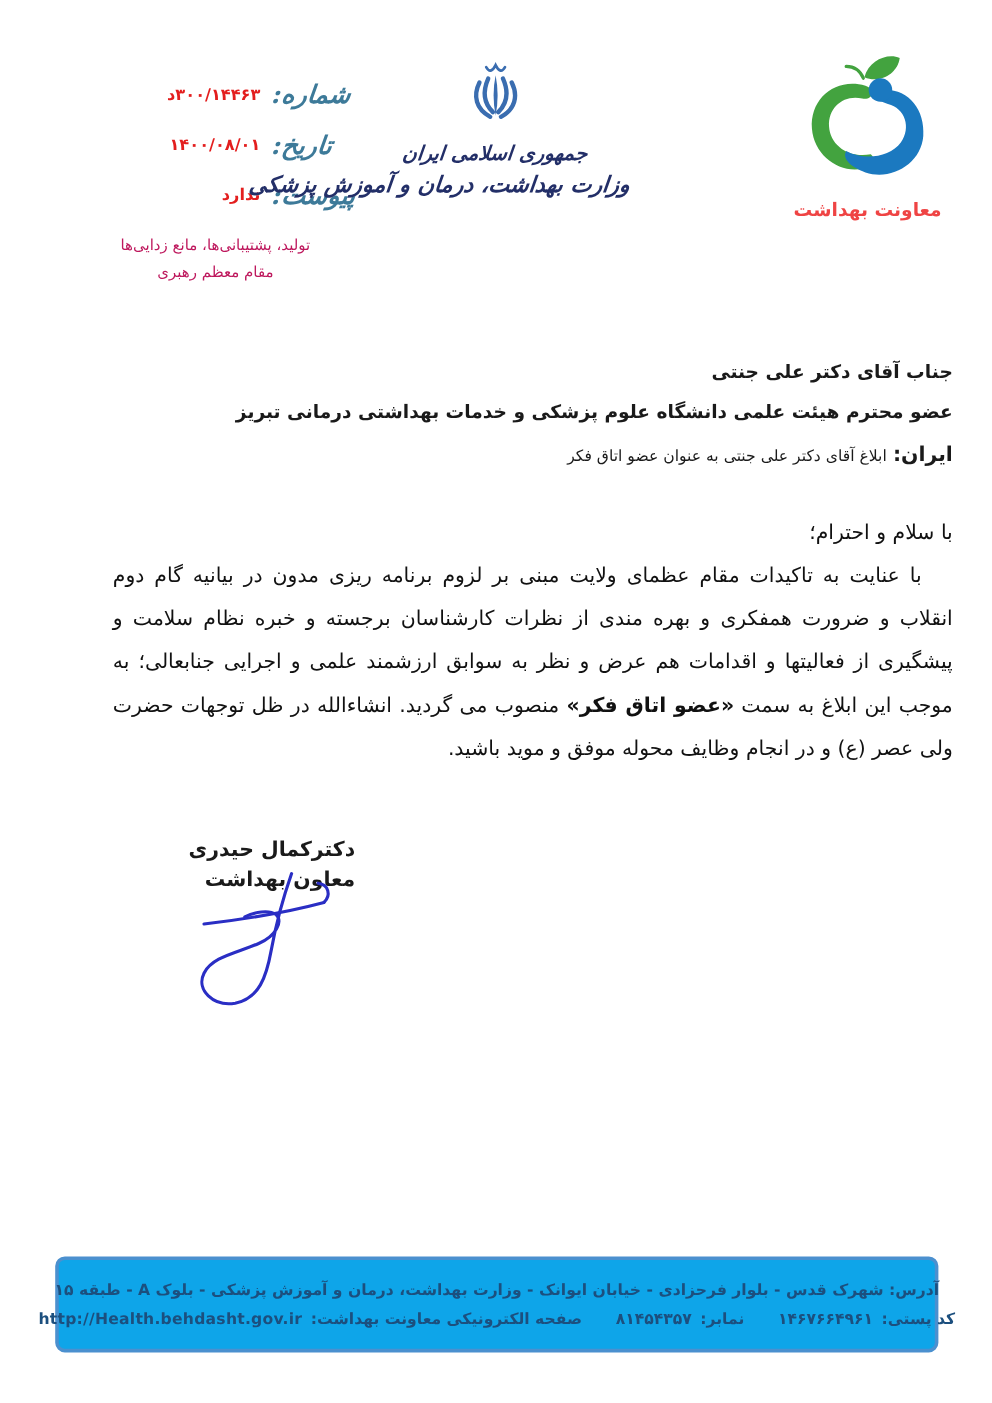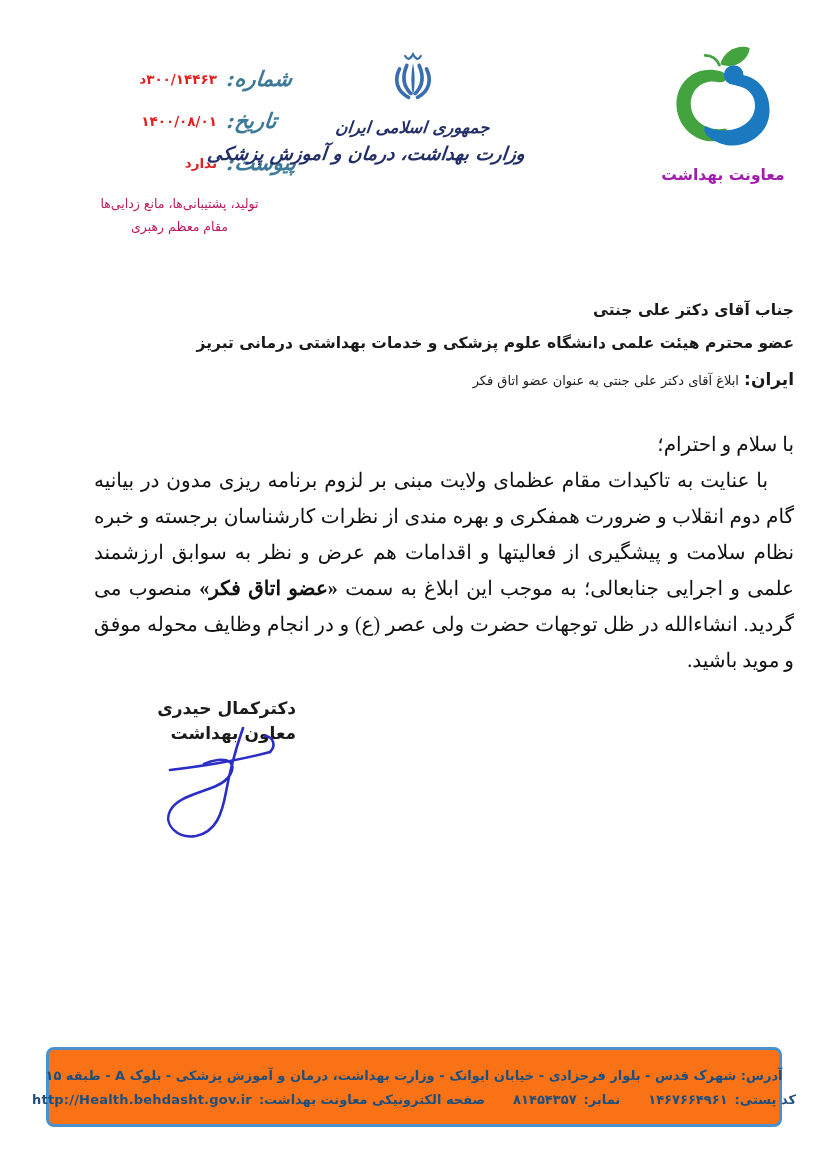--- a/index.html
+++ b/index.html
@@ -32,48 +32,48 @@
     margin-top:8px;font-family:"DejaVu Serif",serif;font-style:italic;font-weight:bold;
     font-size:16.5px;color:#232f68;transform:skewX(-6deg);
   }
   .gov-line2{
     margin-top:6px;font-family:"DejaVu Serif",serif;font-style:italic;font-weight:bold;
     font-size:18.5px;color:#232f68;white-space:nowrap;transform:skewX(-6deg);
   }
 
   
   .logo-block{position:absolute;top:40px;right:34px;width:140px;text-align:center;}
-  .logo-caption{margin-top:2px;font-size:15.5px;font-weight:bold;color:#a21caf;}
+  .logo-caption{margin-top:2px;font-size:15.5px;font-weight:bold;color:#ef4444;}
 
   
   .recipient{position:absolute;top:299px;right:33px;left:95px;text-align:right;}
   .recipient-line1{font-size:15.5px;font-weight:bold;line-height:22px;}
   .recipient-line2{font-size:15.5px;font-weight:bold;line-height:22px;margin-top:11px;}
   .subject-line{margin-top:13px;line-height:24px;}
   .subject-label{font-size:17px;font-weight:bold;}
   .subject-text{font-size:13px;font-weight:normal;}
 
   
-  .letter-body{position:absolute;top:426px;right:33px;width:700px;font-size:20px;line-height:36px;color:#111;font-family:Liberation Serif, serif;}
+  .letter-body{position:absolute;top:426px;right:33px;width:700px;font-size:17px;line-height:36px;color:#111;}
   .salutation{text-align:right;}
   .letter-paragraph{text-align:justify;text-justify:inter-word;text-indent:26px;margin:0;}
   .bold-inline{font-weight:bold;}
 
   
   .signature-block{position:absolute;top:696px;left:128px;width:168px;text-align:right;}
   .sig-name{font-size:17px;font-weight:bold;line-height:25px;}
   .sig-title{font-size:17px;font-weight:bold;line-height:25px;}
   .sig-ink{position:absolute;top:26px;left:18px;width:150px;height:130px;pointer-events:none;}
 
   
   .footer-box{
     position:absolute;top:1047px;left:46px;width:736px;height:80px;
     box-sizing:border-box;border:3px solid #4b90cf;border-radius:8px;
     display:flex;flex-direction:column;justify-content:center;align-items:center;gap:9px;
-    color:#1c4f7e;background:#f97316;
+    color:#1c4f7e;background:#0ea5e9;
   }
   .footer-line1{font-size:13px;font-weight:bold;white-space:nowrap;}
   .footer-line2{display:flex;flex-direction:row;gap:28px;align-items:center;direction:rtl;font-size:13px;font-weight:bold;white-space:nowrap;}
   .footer-group{display:flex;flex-direction:row;gap:7px;direction:rtl;}
   .footer-url{direction:ltr;unicode-bidi:embed;font-weight:bold;letter-spacing:.2px;}
 </style>
 </head>
 <body>
 
 <div class="page">

